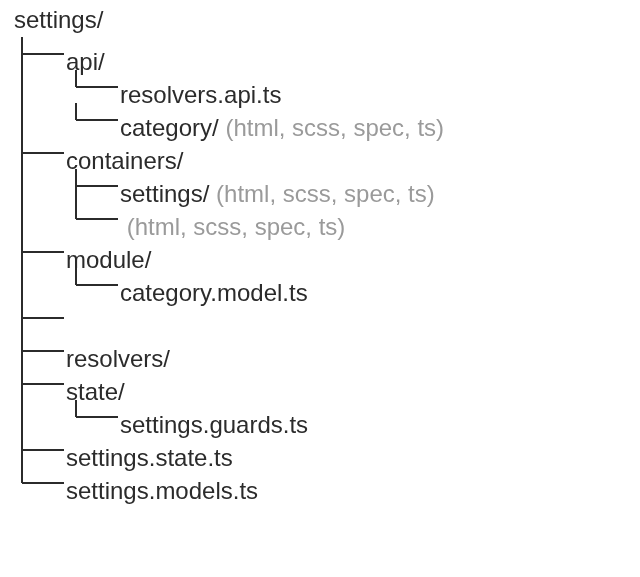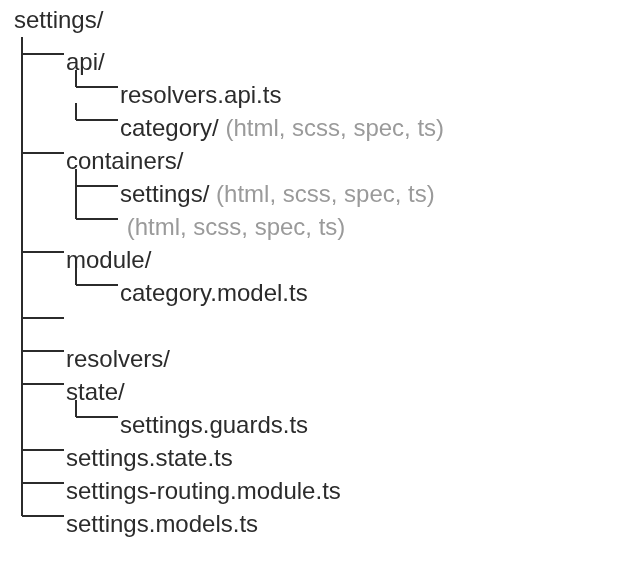--- a/index.html
+++ b/index.html
@@ -167,26 +167,20 @@
     <span class="label">settings.guards.ts</span>
   </div>
 
   <div class="row">
     <svg class="branch" width="54" height="33">
         <use href="#tee"></use>
       </svg>
     <span class="label">settings.state.ts</span>
   </div>
 
-  <div class="row">
-    <svg class="branch" width="54" height="33">
-        <use href="#tee"></use>
-      </svg>
-    <span class="label">settings-routing.module.ts</span>
-  </div>
 
   <div class="row">
     <svg class="branch" width="54" height="33">
         <use href="#ell"></use>
       </svg>
     <span class="label">settings.models.ts</span>
   </div>
 
 </div>
 

